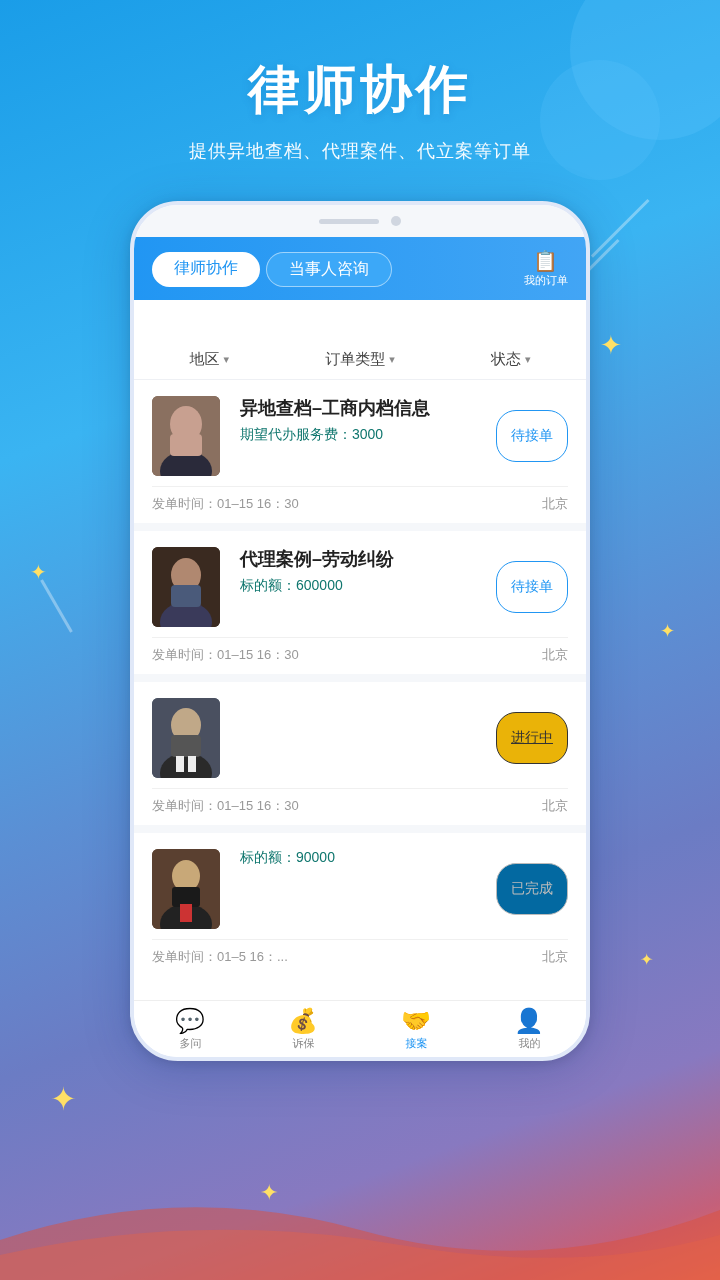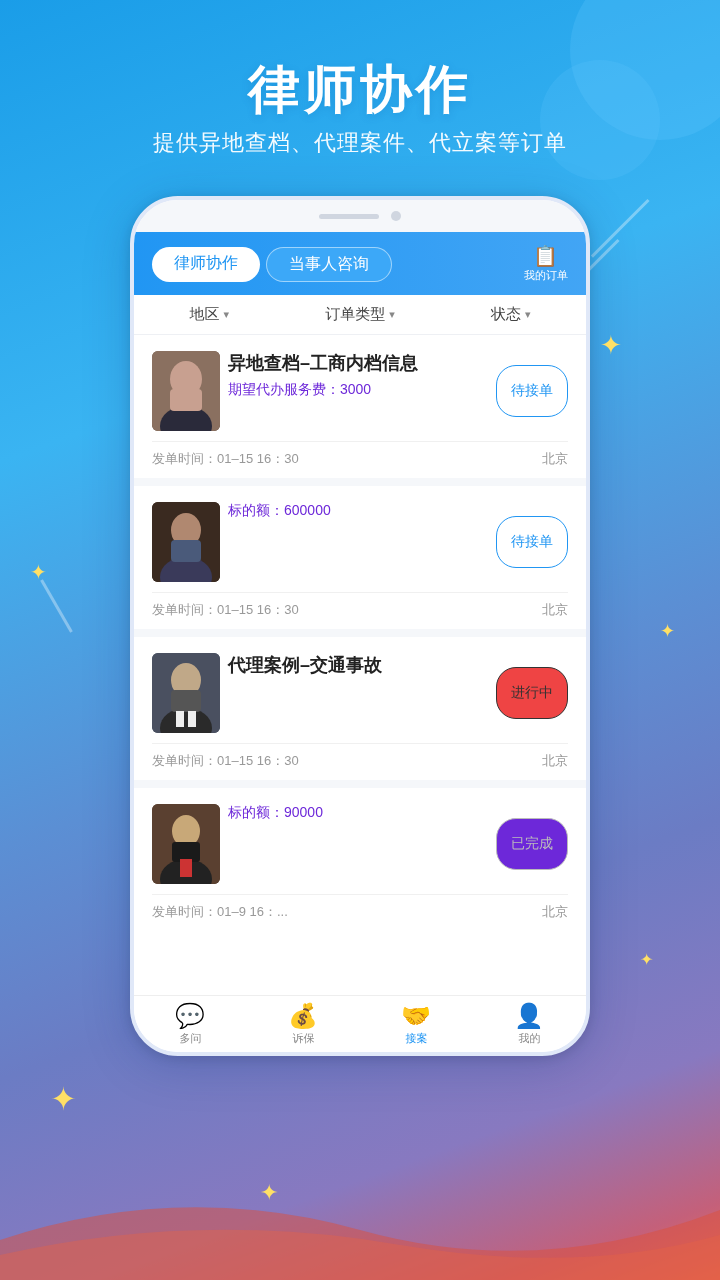--- a/index.html
+++ b/index.html
@@ -44,23 +44,23 @@
       z-index: 2;
     }
     .header-title {
       font-size: 52px;
       font-weight: bold;
       color: #fff;
       letter-spacing: 4px;
       text-shadow: 0 2px 8px rgba(0,80,160,0.18);
     }
     .header-subtitle {
-      font-size: 22px;
+      font-size: 18px;
       color: rgba(255,255,255,0.95);
-      margin-top: 3px;
+      margin-top: 14px;
       letter-spacing: 1px;
     }
 
     
     .phone-wrap {
       display: flex;
       justify-content: center;
       margin-top: 18px;
       position: relative;
       z-index: 2;
@@ -144,40 +144,41 @@
     }
     .filter-item {
       flex: 1;
       display: flex;
       align-items: center;
       justify-content: center;
       font-size: 15px;
       color: #444;
       gap: 4px;
       cursor: pointer;
+      margin-top: 40px;
     }
     .filter-chevron {
       font-size: 11px;
       color: #888;
     }
 
     
     .order-list {
       background: #f5f7fa;
       overflow-y: auto;
     }
     .order-card {
       background: #fff;
       margin-bottom: 8px;
       padding: 16px 18px 10px;
     }
     .order-top {
       display: flex;
       align-items: flex-start;
-      gap: 8px;
+      gap: 20px;
       margin-bottom: 10px;
     }
     .order-avatar {
       width: 68px;
       height: 80px;
       border-radius: 6px;
       background: #bbb;
       flex-shrink: 0;
       overflow: hidden;
       display: flex;
@@ -190,45 +191,46 @@
       flex: 1;
     }
     .order-title {
       font-size: 18px;
       font-weight: bold;
       color: #222;
       margin-bottom: 6px;
     }
     .order-detail {
       font-size: 14px;
-      color: #6d28d9;
+      color: #0f766e;
     }
     .order-status-btn {
       border-radius: 20px;
       padding: 16px 14px;
       font-size: 14px;
       border: 1.5px solid;
       white-space: nowrap;
       align-self: center;
       flex-shrink: 0;
     }
     .status-waiting {
       border-color: #2196f3;
       color: #2196f3;
       background: #fff;
     }
     .status-inprogress {
       border-color: #333;
       color: #333;
-      background: #ef4444;
+      background: #eab308;
+      text-decoration: underline;
     }
     .status-done {
       border-color: #bbb;
       color: #bbb;
-      background: #6d28d9;
+      background: #0369a1;
     }
     .order-bottom {
       display: flex;
       justify-content: space-between;
       font-size: 13px;
       color: #999;
       border-top: 1px solid #f0f0f0;
       padding-top: 8px;
       margin-top: 4px;
     }
@@ -368,20 +370,21 @@
         <div class="order-top">
           <div class="order-avatar avatar-f2">
             <svg width="68" height="80" viewBox="0 0 68 80">
               <rect width="68" height="80" fill="#3a2a20"></rect>
               <ellipse cx="34" cy="28" rx="15" ry="17" fill="#b08870"></ellipse>
               <ellipse cx="34" cy="75" rx="26" ry="20" fill="#3a3a5a"></ellipse>
               <rect x="19" y="38" width="30" height="22" rx="4" fill="#4a5a7a"></rect>
             </svg>
           </div>
           <div class="order-info">
+            <div class="order-title">代理案例–劳动纠纷</div>
             <div class="order-detail">标的额：600000</div>
           </div>
           <div class="order-status-btn status-waiting">待接单</div>
         </div>
         <div class="order-bottom">
           <span>发单时间：01–15 16：30</span>
           <span>北京</span>
         </div>
       </div>
 
@@ -391,21 +394,20 @@
             <svg width="68" height="80" viewBox="0 0 68 80">
               <rect width="68" height="80" fill="#4a5060"></rect>
               <ellipse cx="34" cy="27" rx="15" ry="17" fill="#c0a888"></ellipse>
               <ellipse cx="34" cy="75" rx="26" ry="20" fill="#2a2a2a"></ellipse>
               <rect x="19" y="37" width="30" height="22" rx="4" fill="#555"></rect>
               <rect x="24" y="58" width="8" height="16" fill="#eee"></rect>
               <rect x="36" y="58" width="8" height="16" fill="#eee"></rect>
             </svg>
           </div>
           <div class="order-info">
-            <div class="order-title">代理案例–交通事故</div>
           </div>
           <div class="order-status-btn status-inprogress">进行中</div>
         </div>
         <div class="order-bottom">
           <span>发单时间：01–15 16：30</span>
           <span>北京</span>
         </div>
       </div>
 
       <div class="order-card">
@@ -418,21 +420,21 @@
               <rect x="20" y="38" width="28" height="20" rx="3" fill="#1a1a1a"></rect>
               <rect x="28" y="55" width="12" height="18" fill="#cc3333"></rect>
             </svg>
           </div>
           <div class="order-info">
             <div class="order-detail">标的额：90000</div>
           </div>
           <div class="order-status-btn status-done">已完成</div>
         </div>
         <div class="order-bottom">
-          <span>发单时间：01–9 16：...</span>
+          <span>发单时间：01–5 16：...</span>
           <span>北京</span>
         </div>
       </div>
 
     </div>
 
     <div class="bottom-nav">
       <div class="nav-item">
         <div class="nav-icon">💬</div>
         <div class="nav-label">多问</div>

